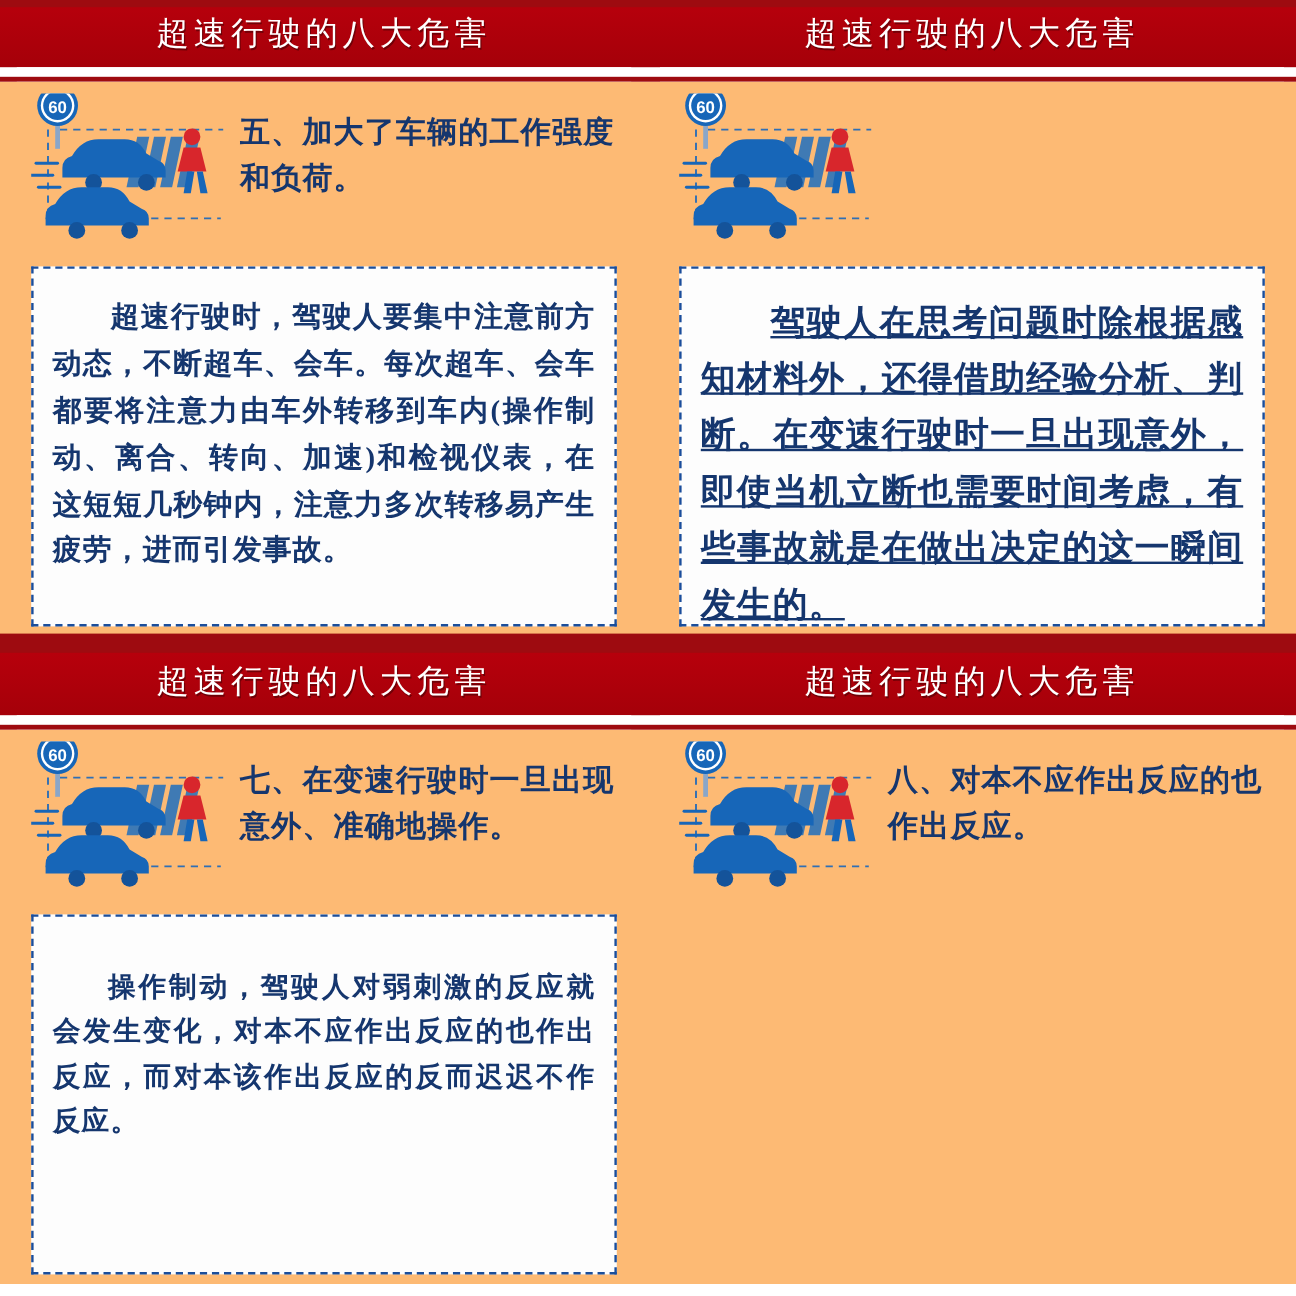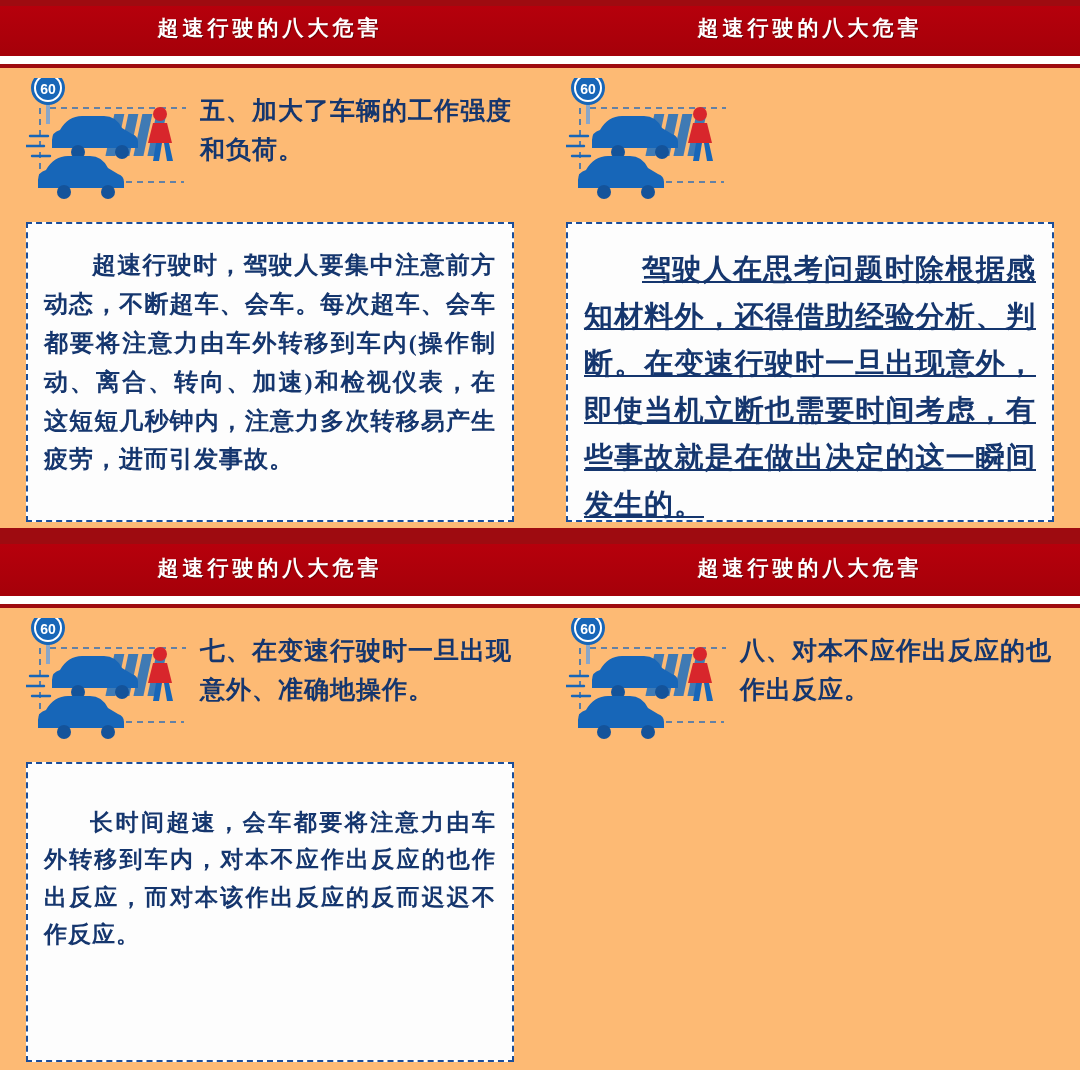--- a/index.html
+++ b/index.html
@@ -52,22 +52,22 @@
     background: #b3000a;
     background: linear-gradient(180deg,#b8000c 0%, #a50009 100%);
     display: flex;
     align-items: center;
     justify-content: center;
     z-index: 3;
   }
   .header .title {
     color: #ffffff;
     font-family: "Liberation Serif", serif;
-    font-weight: bold;
-    font-size: 21px;
+    font-weight: normal;
+    font-size: 27px;
     letter-spacing: 4px;
     text-shadow: 1px 1px 0 rgba(0,0,0,0.35);
   }
   .header-rule {
     position: relative;
     z-index: 3;
     height: 8px;
     background: #ffffff;
     border-bottom: 4px solid #9e0b10;
   }
@@ -323,21 +323,21 @@
             <g stroke="#1766b8" stroke-width="2.4" stroke-linecap="round">
               <line x1="4" y1="58" x2="22" y2="58"></line>
               <line x1="0" y1="68" x2="18" y2="68"></line>
               <line x1="6" y1="78" x2="24" y2="78"></line>
             </g>
           </svg>
         </div>
         <div class="heading">七、在变速行驶时一旦出现意外、准确地操作。</div>
       </div>
       <div class="textbox">
-        <p>长时间超速，会车都要将注意力由车外转移到车内，对本不应作出反应的也作出反应，而对本该作出反应的反而迟迟不作反应。</p>
+        <p>操作制动，驾驶人对弱刺激的反应就会发生变化，对本不应作出反应的也作出反应，而对本该作出反应的反而迟迟不作反应。</p>
       </div>
     </div>
   </div>
 
   <div class="panel p4 rightcol">
     <div class="header">
       <span class="title">超速行驶的八大危害</span>
     </div>
     <div class="header-rule"></div>
     <div class="body-area">

